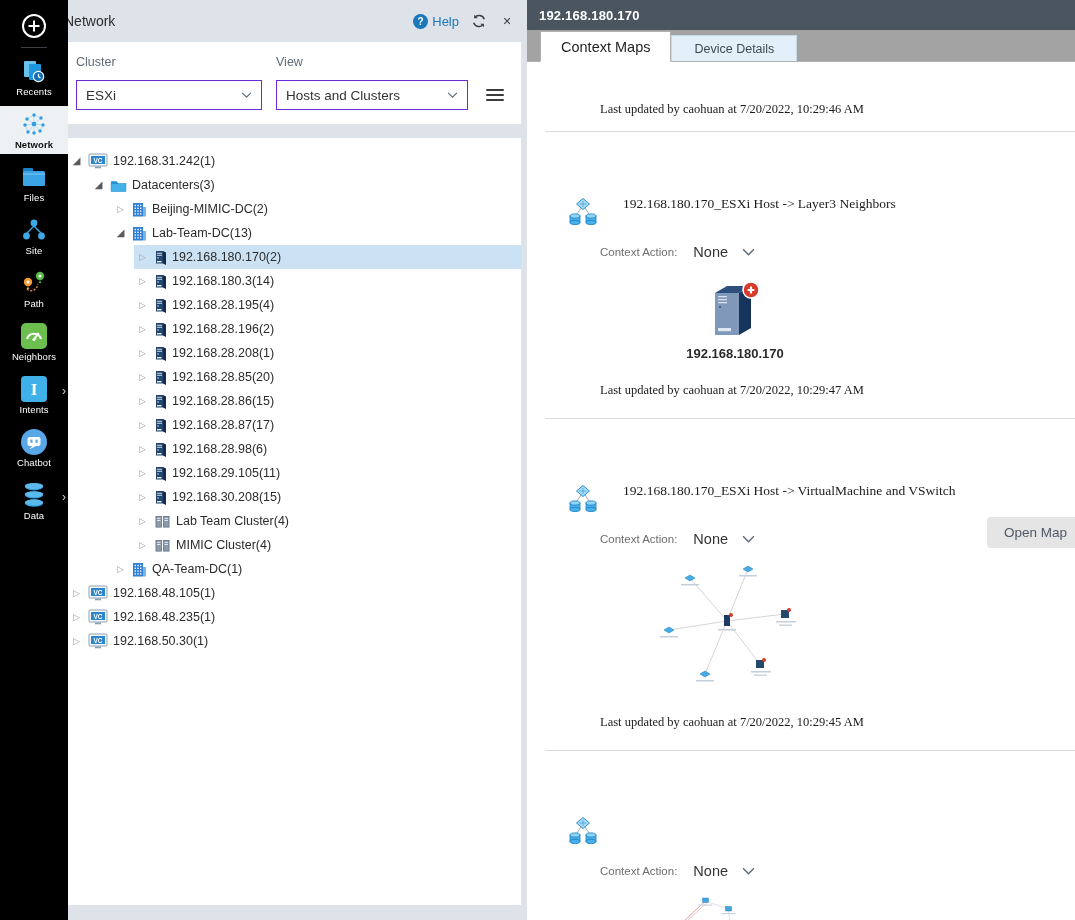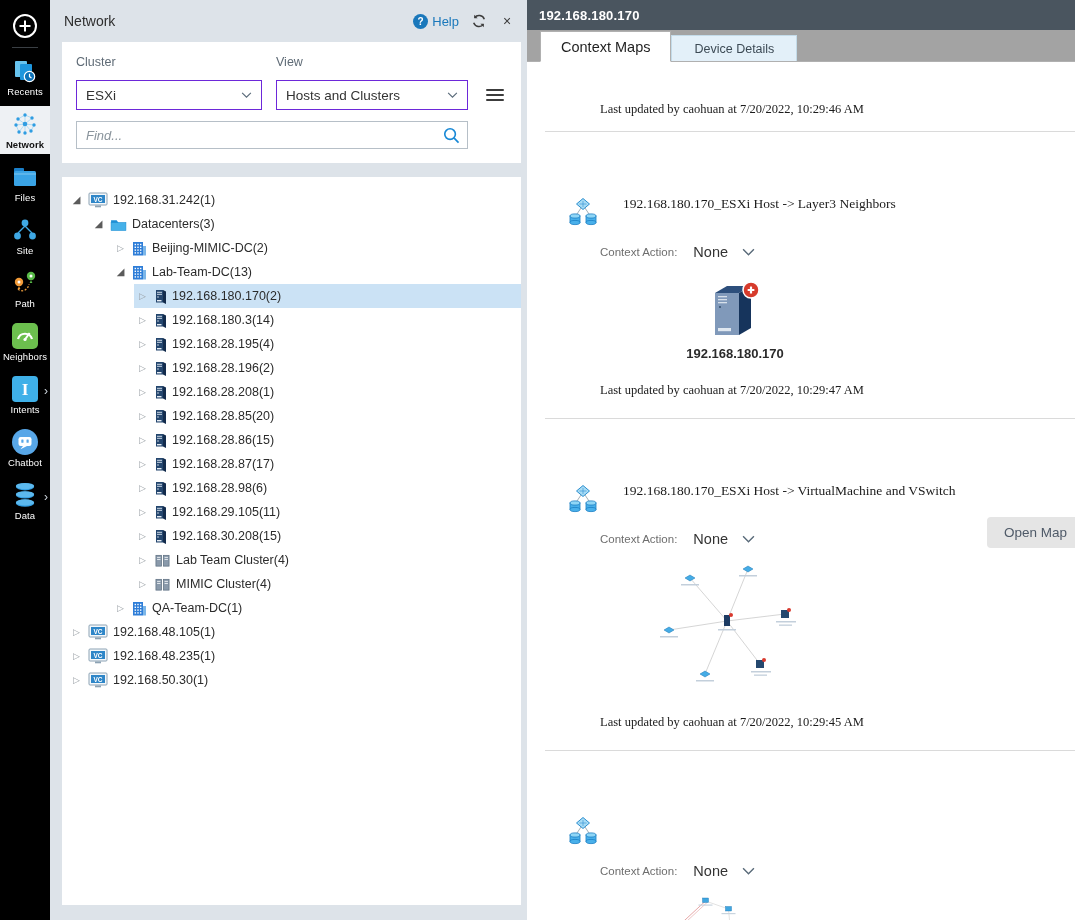--- a/index.html
+++ b/index.html
@@ -1,20 +1,20 @@
 <!DOCTYPE html>
 <html><head>
 <meta charset="utf-8">
 <style>
   html,body{margin:0;padding:0;width:1075px;height:920px;overflow:hidden;
     font-family:"Liberation Sans",sans-serif;background:#dde3e9;}
   .app{position:relative;width:1075px;height:920px;}
 
   
-  .rail{position:absolute;left:0;top:0;width:50px;height:100%;background:#000;z-index:5;}
+  .rail{position:absolute;left:0;top:0;width:68px;height:100%;background:#000;z-index:5;}
   .plus-btn{display:block;margin:11px auto 6px;width:30px;height:30px;background:none;border:none;padding:0;cursor:pointer;}
   .rail-divider{width:26px;margin:6px auto 5px;border-top:1px solid #3a3f44;}
   .sb-item{position:relative;height:48px;margin-bottom:5px;display:flex;flex-direction:column;
     align-items:center;justify-content:center;color:#fff;cursor:pointer;}
   .sb-item .sb-label{font-size:9.5px;margin-top:2px;letter-spacing:.1px;}
   .sb-item.active{background:#eef1f4;color:#111;}
   .sb-item.active .sb-label{font-weight:700;color:#111;}
   .sb-icon{width:26px;height:26px;display:block;}
   .sb-chev{position:absolute;right:2px;top:14px;color:#cdd5dc;font-size:12px;line-height:12px;}
 
@@ -362,26 +362,20 @@
         </div>
         <div class="select">
           <span>Hosts and Clusters</span>
           <svg width="11" height="7" viewBox="0 0 12 8">
               <use href="#select-chevron" xlink:href="#select-chevron"></use>
             </svg>
         </div>
         <button class="menu-btn">
           <span><i class="bar"></i><i class="bar"></i><i class="bar"></i></span>
         </button>
-        <div class="find-wrap">
-          <input type="text" placeholder="Find..." style="">
-          <svg class="find-ico" viewBox="0 0 20 20">
-              <use href="#search-icon" xlink:href="#search-icon"></use>
-            </svg>
-        </div>
       </div>
     </div>
 
     <div class="tree-card">
       <div id="tree">
           <div class="trow" style="padding-left: 6px;">
             <div class="trow-body">
               <span class="exp open">◢</span>
               <span class="t-ico">
                 <svg width="20" height="16" style="display:block">

